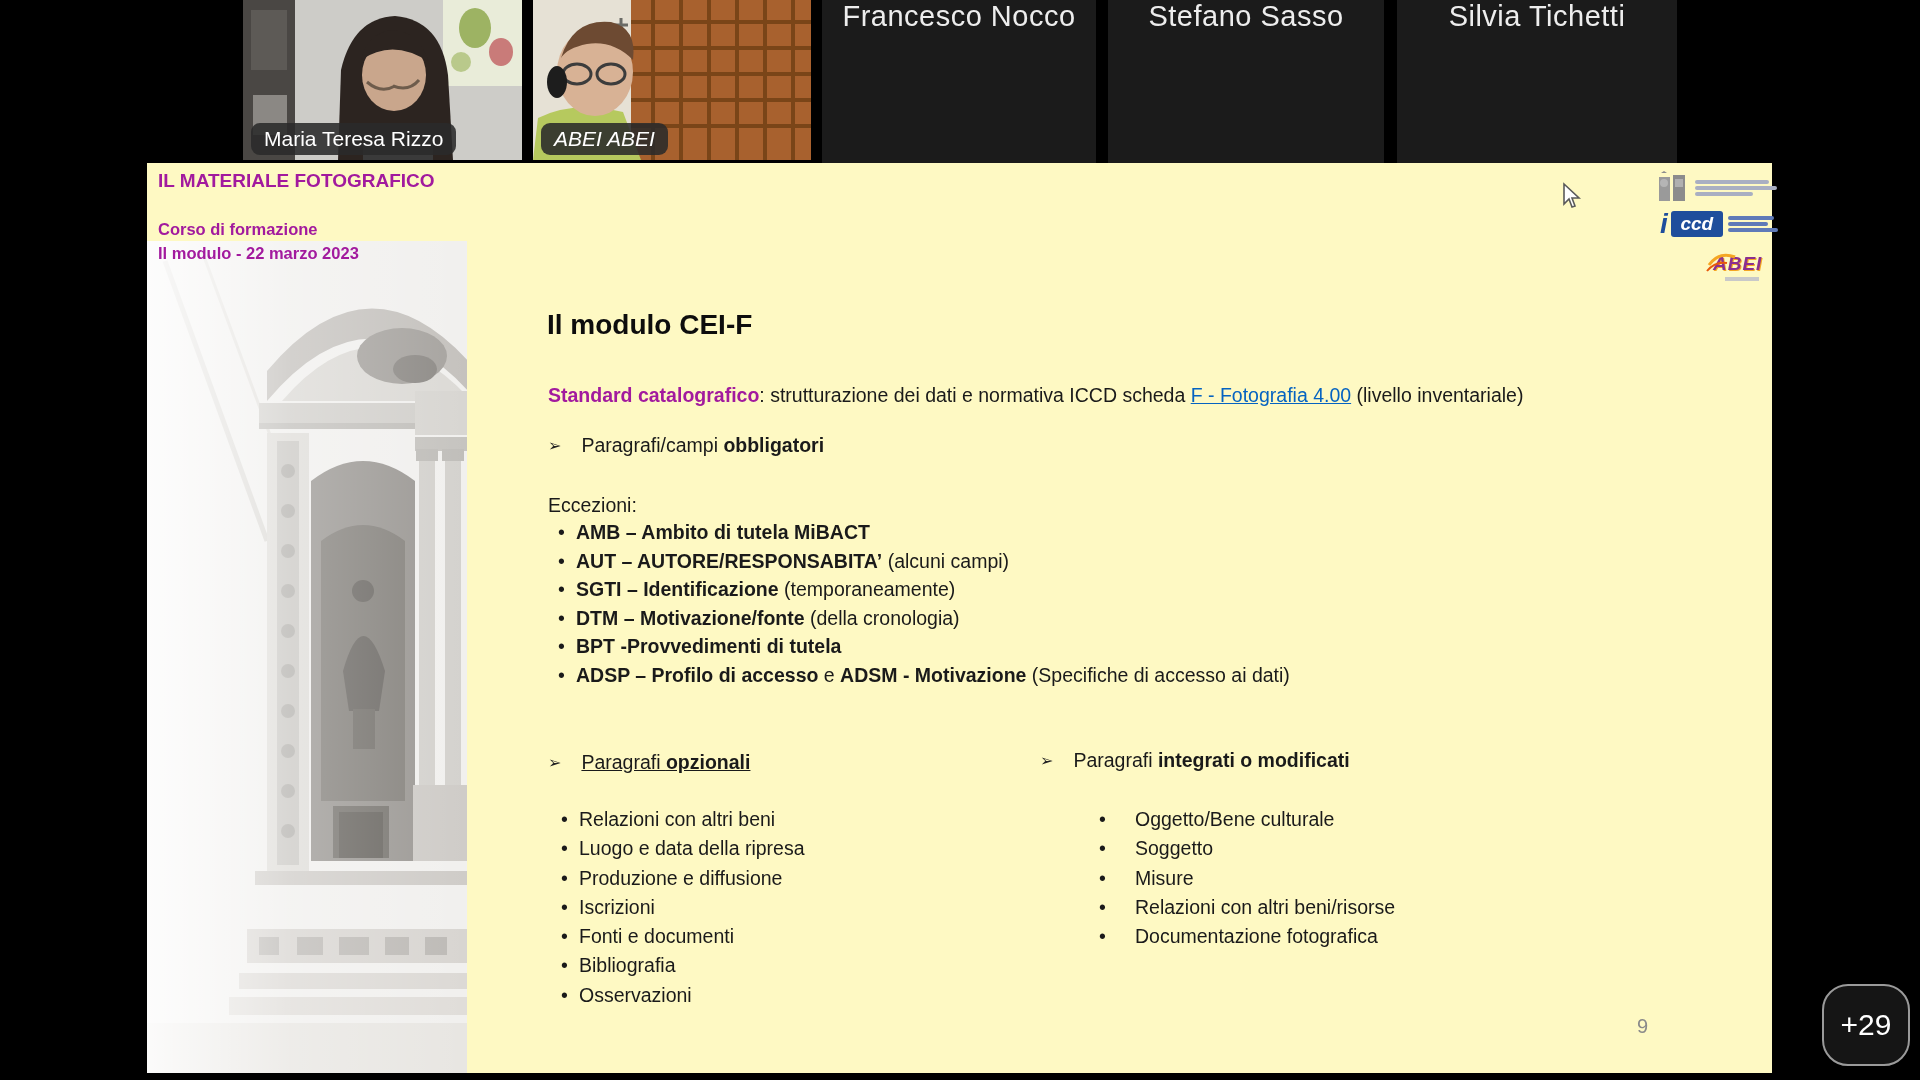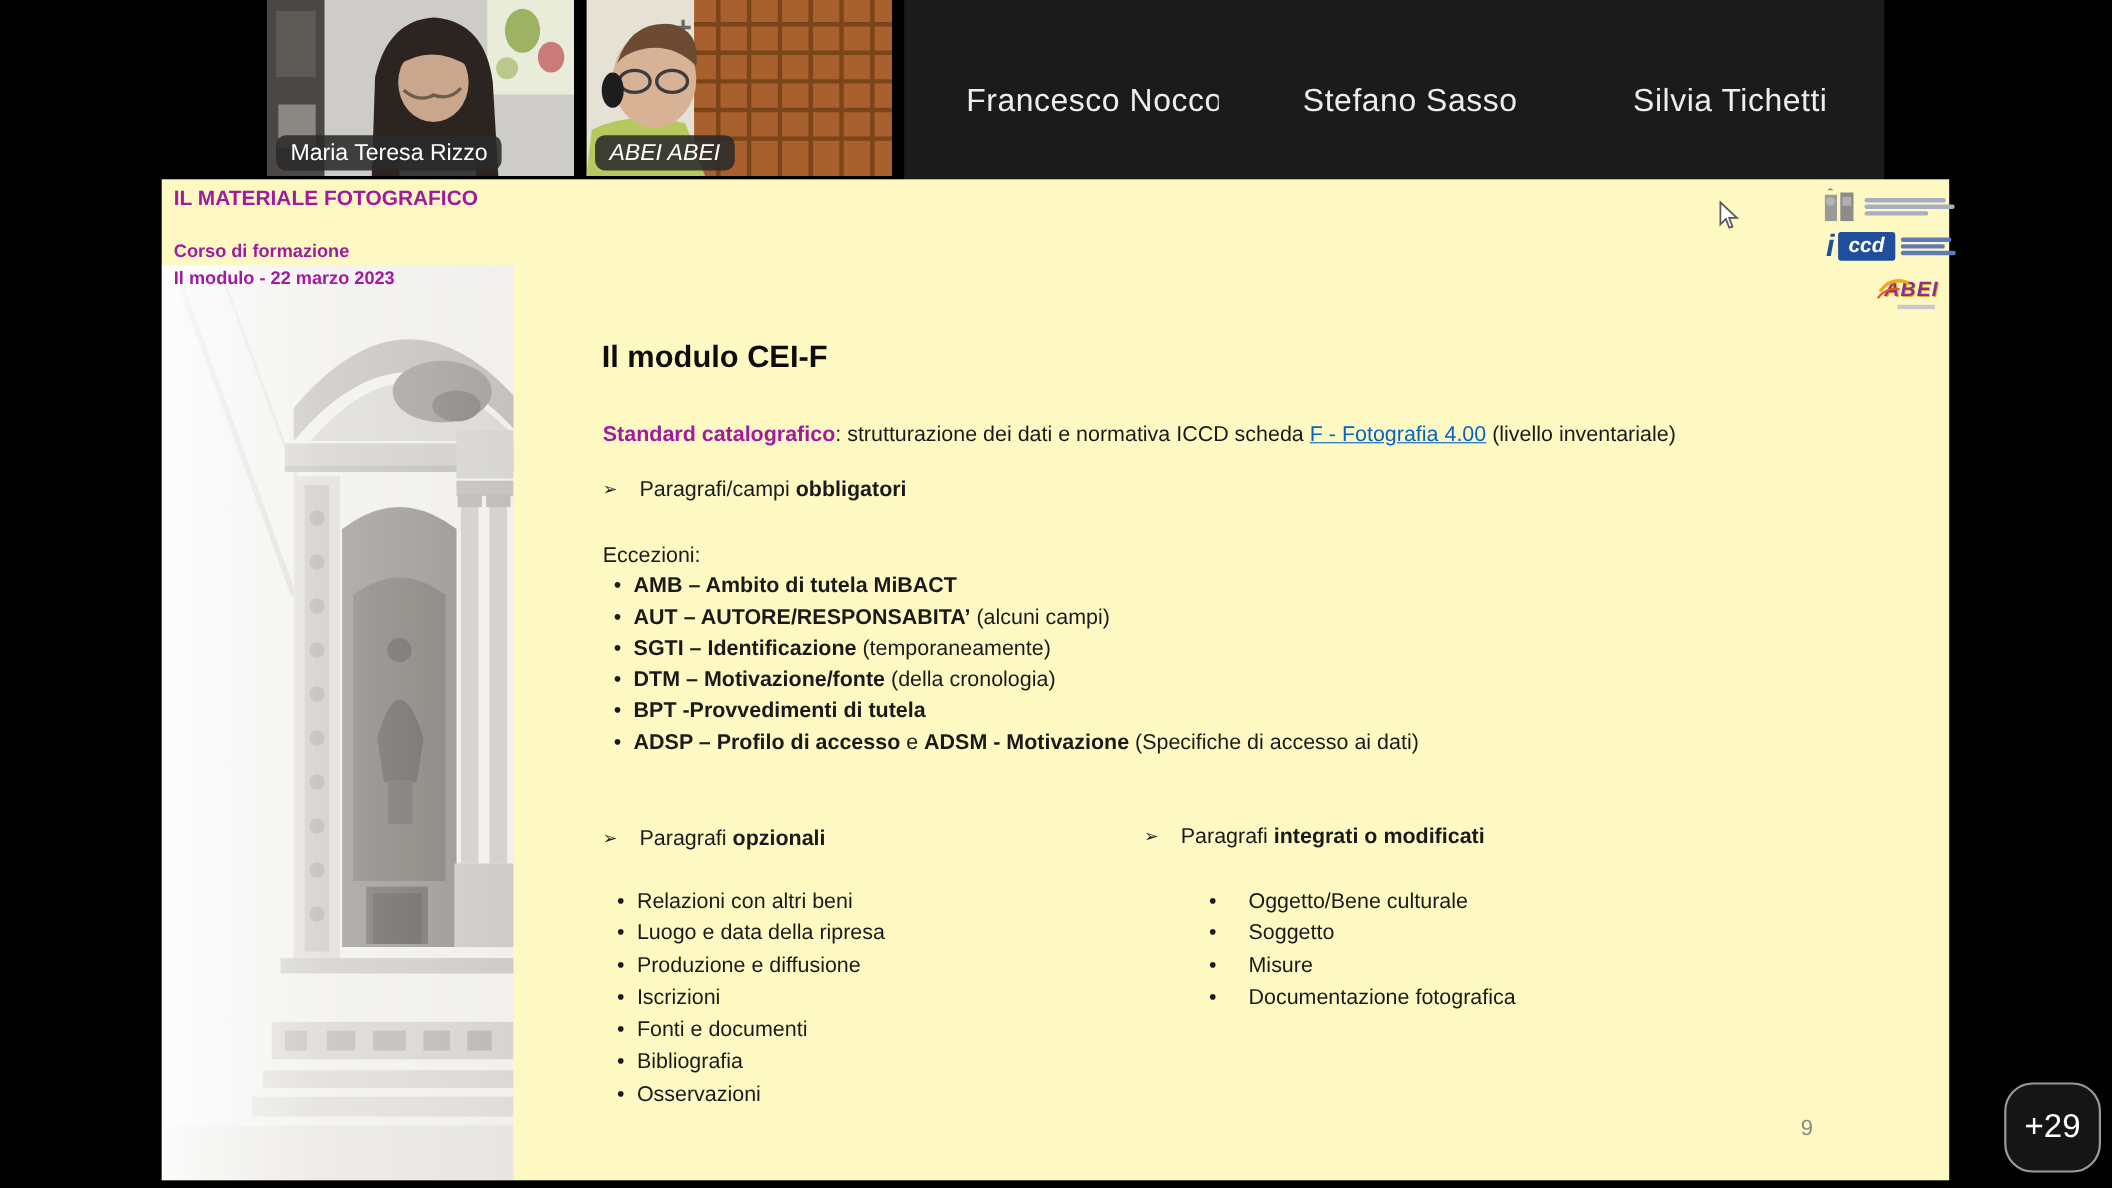--- a/index.html
+++ b/index.html
@@ -2,21 +2,21 @@
 <html><head>
 <meta charset="utf-8">
 <style>
   html,body{margin:0;padding:0;background:#000;}
   #screen{position:relative;width:1920px;height:1080px;background:#000;overflow:hidden;
           font-family:"Liberation Sans",sans-serif;}
 
   
   .tile{position:absolute;top:0;overflow:hidden;background:#1b1b1b;}
   .tile.video{height:160px;}
-  .tile.nameonly{height:185px;display:flex;align-items:center;justify-content:center;padding-left:36px;}
+  .tile.nameonly{height:185px;display:flex;align-items:flex-start;justify-content:center;}
   .tile-name-center{color:#ededed;font-size:29px;letter-spacing:.5px;}
   .vid-label{position:absolute;left:8px;bottom:5px;background:rgba(42,42,42,.88);
              color:#fff;font-size:21px;padding:4px 13px;border-radius:9px;white-space:nowrap;}
 
   
   #slide{position:absolute;left:147px;top:163px;width:1625px;height:910px;background:#fef9c3;color:#1a1a1a;}
   #sidebar{position:absolute;left:0;top:0;width:320px;height:910px;overflow:hidden;}
   .sb-title{position:absolute;left:11px;top:7px;font-size:19px;font-weight:bold;white-space:nowrap;}
   .sb-sub1{position:absolute;left:11px;top:57px;font-size:16.5px;font-weight:bold;}
   .sb-sub2{position:absolute;left:11px;top:81px;font-size:16.5px;font-weight:bold;}
@@ -197,21 +197,21 @@
 
     <ul class="blist exc" style="left:411px;top:355px;">
       <li><span class="blt">•</span><b>AMB – Ambito di tutela MiBACT</b><span></span></li>
       <li><span class="blt">•</span><b>AUT – AUTORE/RESPONSABITA’</b><span> (alcuni campi)</span></li>
       <li><span class="blt">•</span><b>SGTI – Identificazione</b><span>  (temporaneamente)</span></li>
       <li><span class="blt">•</span><b>DTM – Motivazione/fonte</b><span> (della cronologia)</span></li>
       <li><span class="blt">•</span><b>BPT -Provvedimenti di tutela</b><span></span></li>
       <li><span class="blt">•</span><b>ADSP – Profilo di accesso</b><span> e </span><b>ADSM - Motivazione</b><span> (Specifiche di accesso ai dati)</span></li>
     </ul>
 
-    <div class="hdr" style="left:401px;top:588px;">
+    <div class="hdr" style="left:401px;top:588px;text-decoration:underline;">
       <span class="arrow">➢</span><span>Paragrafi </span><b>opzionali</b>
     </div>
 
     <ul class="blist col" style="left:414px;top:642px;">
       <li><span class="blt">•</span><span>Relazioni con altri beni</span></li>
       <li><span class="blt">•</span><span>Luogo e data della ripresa</span></li>
       <li><span class="blt">•</span><span>Produzione e diffusione</span></li>
       <li><span class="blt">•</span><span>Iscrizioni</span></li>
       <li><span class="blt">•</span><span>Fonti e documenti</span></li>
       <li><span class="blt">•</span><span>Bibliografia</span></li>
@@ -219,20 +219,21 @@
     </ul>
 
     <div class="hdr" style="left:893px;top:586px;">
       <span class="arrow">➢</span><span>Paragrafi </span><b>integrati o modificati</b>
     </div>
 
     <ul class="blist col" style="left:952px;top:642px;">
       <li><span class="blt2">•</span><span>Oggetto/Bene culturale</span></li>
       <li><span class="blt2">•</span><span>Soggetto</span></li>
       <li><span class="blt2">•</span><span>Misure</span></li>
+      <li><span class="blt2">•</span><span>Relazioni con altri beni/risorse</span></li>
       <li><span class="blt2">•</span><span>Documentazione fotografica</span></li>
     </ul>
 
     <div class="logo-row" style="left:1508px;top:8px;">
       <svg width="34" height="34" viewBox="0 0 34 34">
         <rect x="4" y="6" width="11" height="24" fill="#9a9a9a"></rect>
         <rect x="18" y="4" width="12" height="26" fill="#8c8c8c"></rect>
         <circle cx="9" cy="12" r="4" fill="#b5b5b5"></circle>
         <rect x="20" y="8" width="8" height="8" fill="#b0b0b0"></rect>
         <path d="M6 2 L12 2 L9 0 Z" fill="#8c8c8c"></path>

